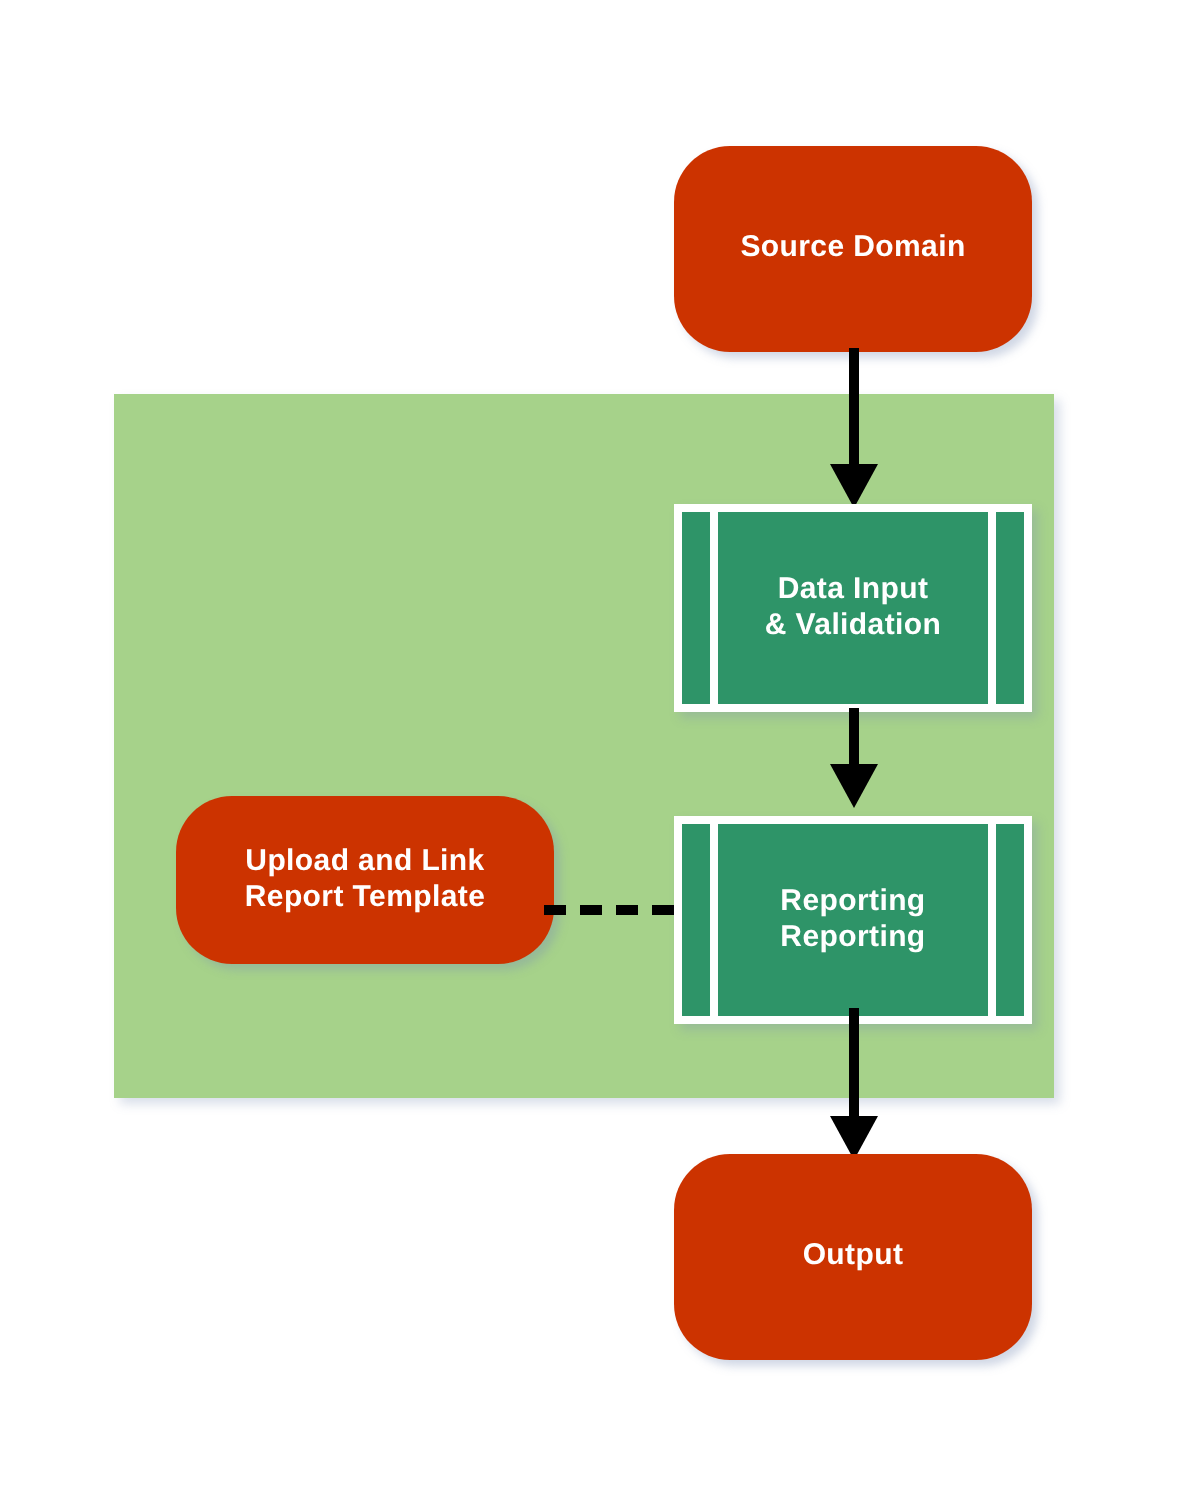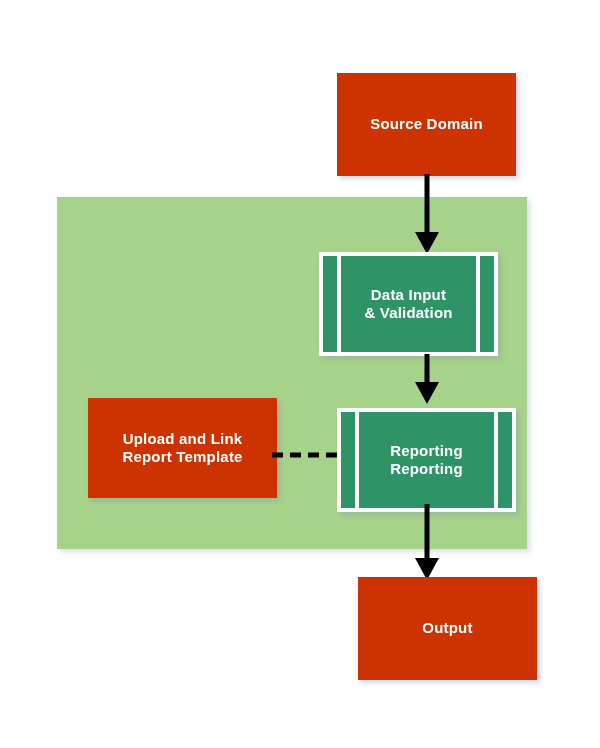--- a/index.html
+++ b/index.html
@@ -41,20 +41,21 @@
     color: #ffffff;
     line-height: 1.22;
     letter-spacing: 0.2px;
   }
 
   .node-orange {
     background: #cc3300;
     font-size: 15px;
     font-weight: 700;
     box-shadow: 3px 3px 5px rgba(120,140,180,0.35);
+    border-radius: 28px;
   }
 
   
   .node-teal {
     background: #2e9468;
     border: 4px solid #ffffff;
     font-size: 15px;
     font-weight: 700;
     box-shadow: 3px 3px 5px rgba(120,140,180,0.30);
   }
@@ -68,24 +69,24 @@
   .node-teal .rule-left  { left: 14px; }
   .node-teal .rule-right { right: 14px; }
   .node-teal .label {
     position: relative;
     z-index: 2;
     padding: 0 6px;
   }
 
   
   #box-source   { left: 337px; top: 73px;  width: 179px; height: 103px; }
-  #box-datainput{ left: 319px; top: 252px; width: 179px; height: 104px; }
+  #box-datainput{ left: 337px; top: 252px; width: 179px; height: 104px; }
   #box-reporting{ left: 337px; top: 408px; width: 179px; height: 104px; }
-  #box-upload   { left: 88px;  top: 398px; width: 189px; height: 100px; }
-  #box-output   { left: 337px; top: 577px; width: 179px; height: 103px; margin-left: 21px; }
+  #box-upload   { left: 88px;  top: 398px; width: 189px; height: 84px; }
+  #box-output   { left: 337px; top: 577px; width: 179px; height: 103px; }
 
   
   .connector {
     position: absolute;
     overflow: visible;
   }
   .connector svg { display: block; }
 
   #arrow-source-to-input   { left: 406px; top: 174px; width: 42px; height: 82px; }
   #arrow-input-to-report   { left: 406px; top: 354px; width: 42px; height: 52px; }

